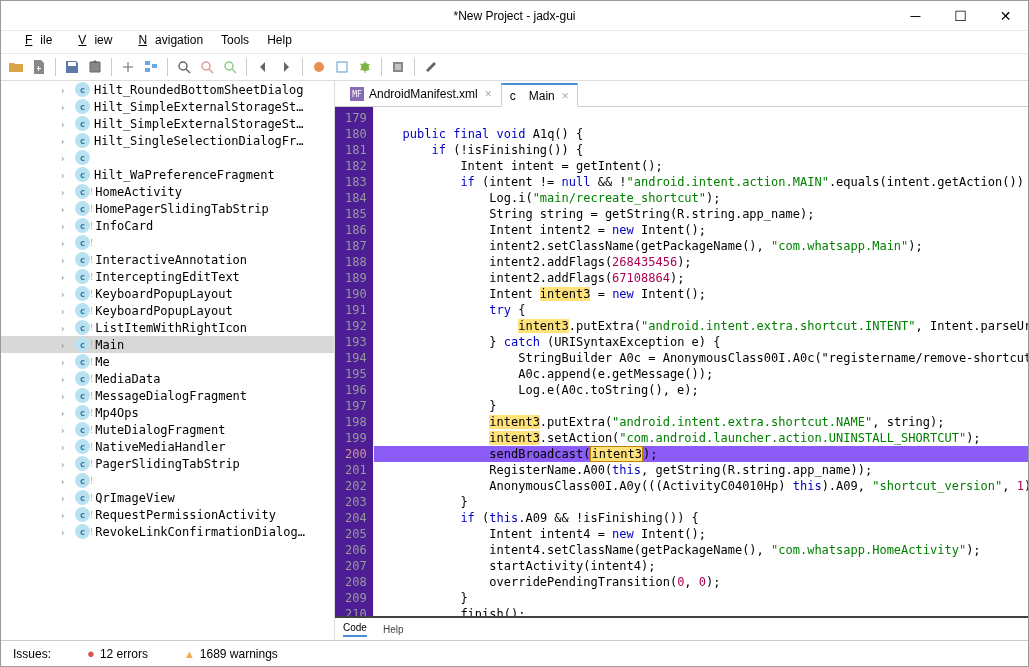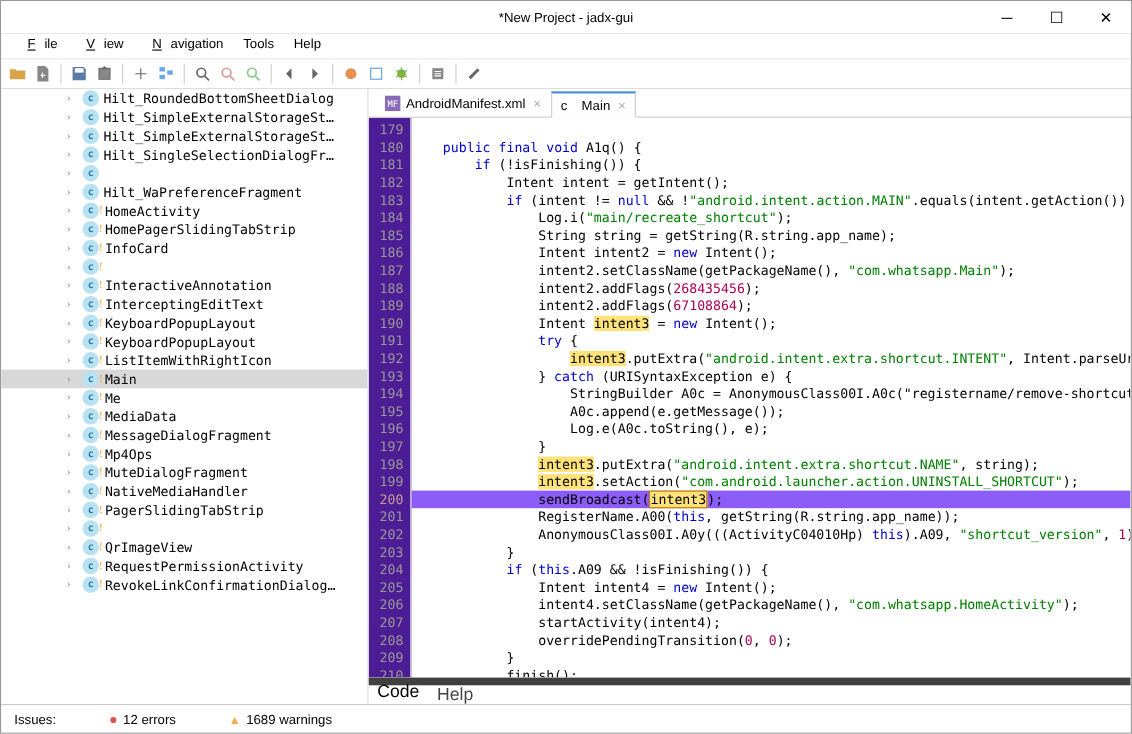--- a/index.html
+++ b/index.html
@@ -30,24 +30,24 @@
 .code{flex:1;display:flex;overflow:hidden;font:12px Consolas,monospace}
 .gutter{background:#4c1d95;color:#999;text-align:right;padding:3px 6px 3px 10px;border-right:1px solid #eee;line-height:16px;white-space:pre}
 .gutter .mod{color:#c99}
 .src{flex:1;padding:3px 0;overflow:hidden;white-space:pre;line-height:16px}
 .k{color:#0000c8}
 .s{color:#008000}
 .n{color:#ad0052}
 .hl{background:#ffe27a}
 .lhl{background:#8b5cf6;display:inline-block;width:100%}
 .cur{border:1px solid #c08000}
-.bottabs{height:24px;border-top:7px solid #404040;display:flex;align-items:center;padding-left:8px;gap:16px;font-size:16px}
+.bottabs{height:24px;border-top:2px solid #404040;display:flex;align-items:center;padding-left:8px;gap:16px;font-size:10px}
 .bottabs .bt.active{border-bottom:2px solid #4a90d9;font-weight:400;color:#000;padding-bottom:2px}
 .bottabs .bt{color:#444}
-.status{height:26px;border-top:1px solid #ccc;display:flex;align-items:center;padding:0 12px;font-size:12px;gap:48px}
+.status{height:26px;border-top:1px solid #ccc;display:flex;align-items:center;padding:0 12px;font-size:12px;gap:36px}
 .status .err::before{content:"●";color:#d9534f;margin-right:5px;font-size:13px}
 .status .warn::before{content:"▲";color:#f0ad4e;margin-right:5px;font-size:11px}
 svg{width:16px;height:16px}
 </style>
 </head>
 <body>
 
 <div class="titlebar">
   <span class="title">*New Project - jadx-gui</span>
   <div class="win-ctrls">

